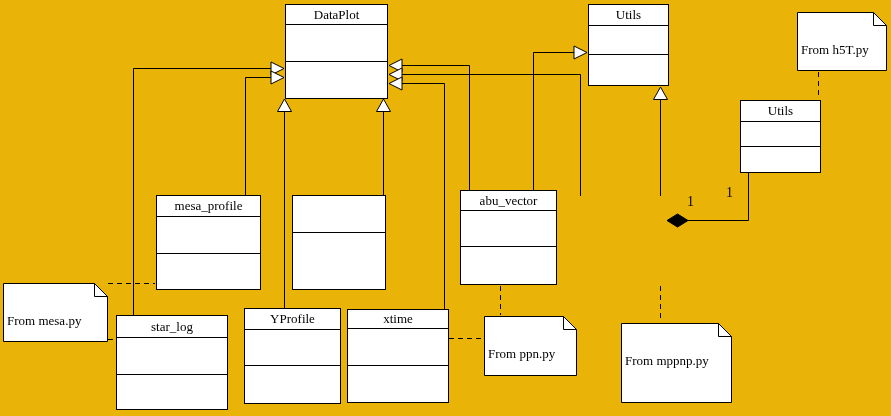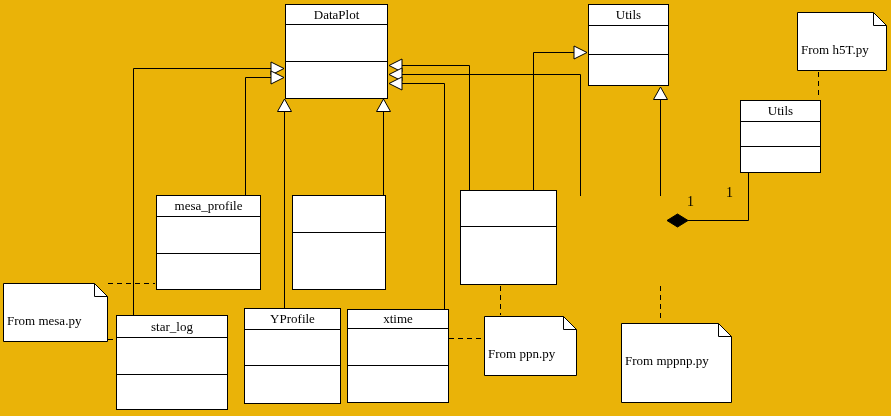--- a/index.html
+++ b/index.html
@@ -116,20 +116,21 @@
     <div class="attrs" style="height:37px"></div>
     <div class="methods"></div>
   </div>
 
   <div class="uml-class" style="left:292px;top:195px;width:94px;height:95px">
     <div class="attrs" style="height:37px"></div>
     <div class="methods"></div>
   </div>
 
   <div class="uml-class" style="left:460px;top:190px;width:97px;height:95px">
+    <div class="title" style="height:20px">abu_vector</div>
     <div class="attrs" style="height:36px"></div>
     <div class="methods"></div>
   </div>
 
 
   <div class="uml-class" style="left:116px;top:315px;width:112px;height:95px">
     <div class="title" style="height:22px">star_log</div>
     <div class="attrs" style="height:37px"></div>
     <div class="methods"></div>
   </div>

